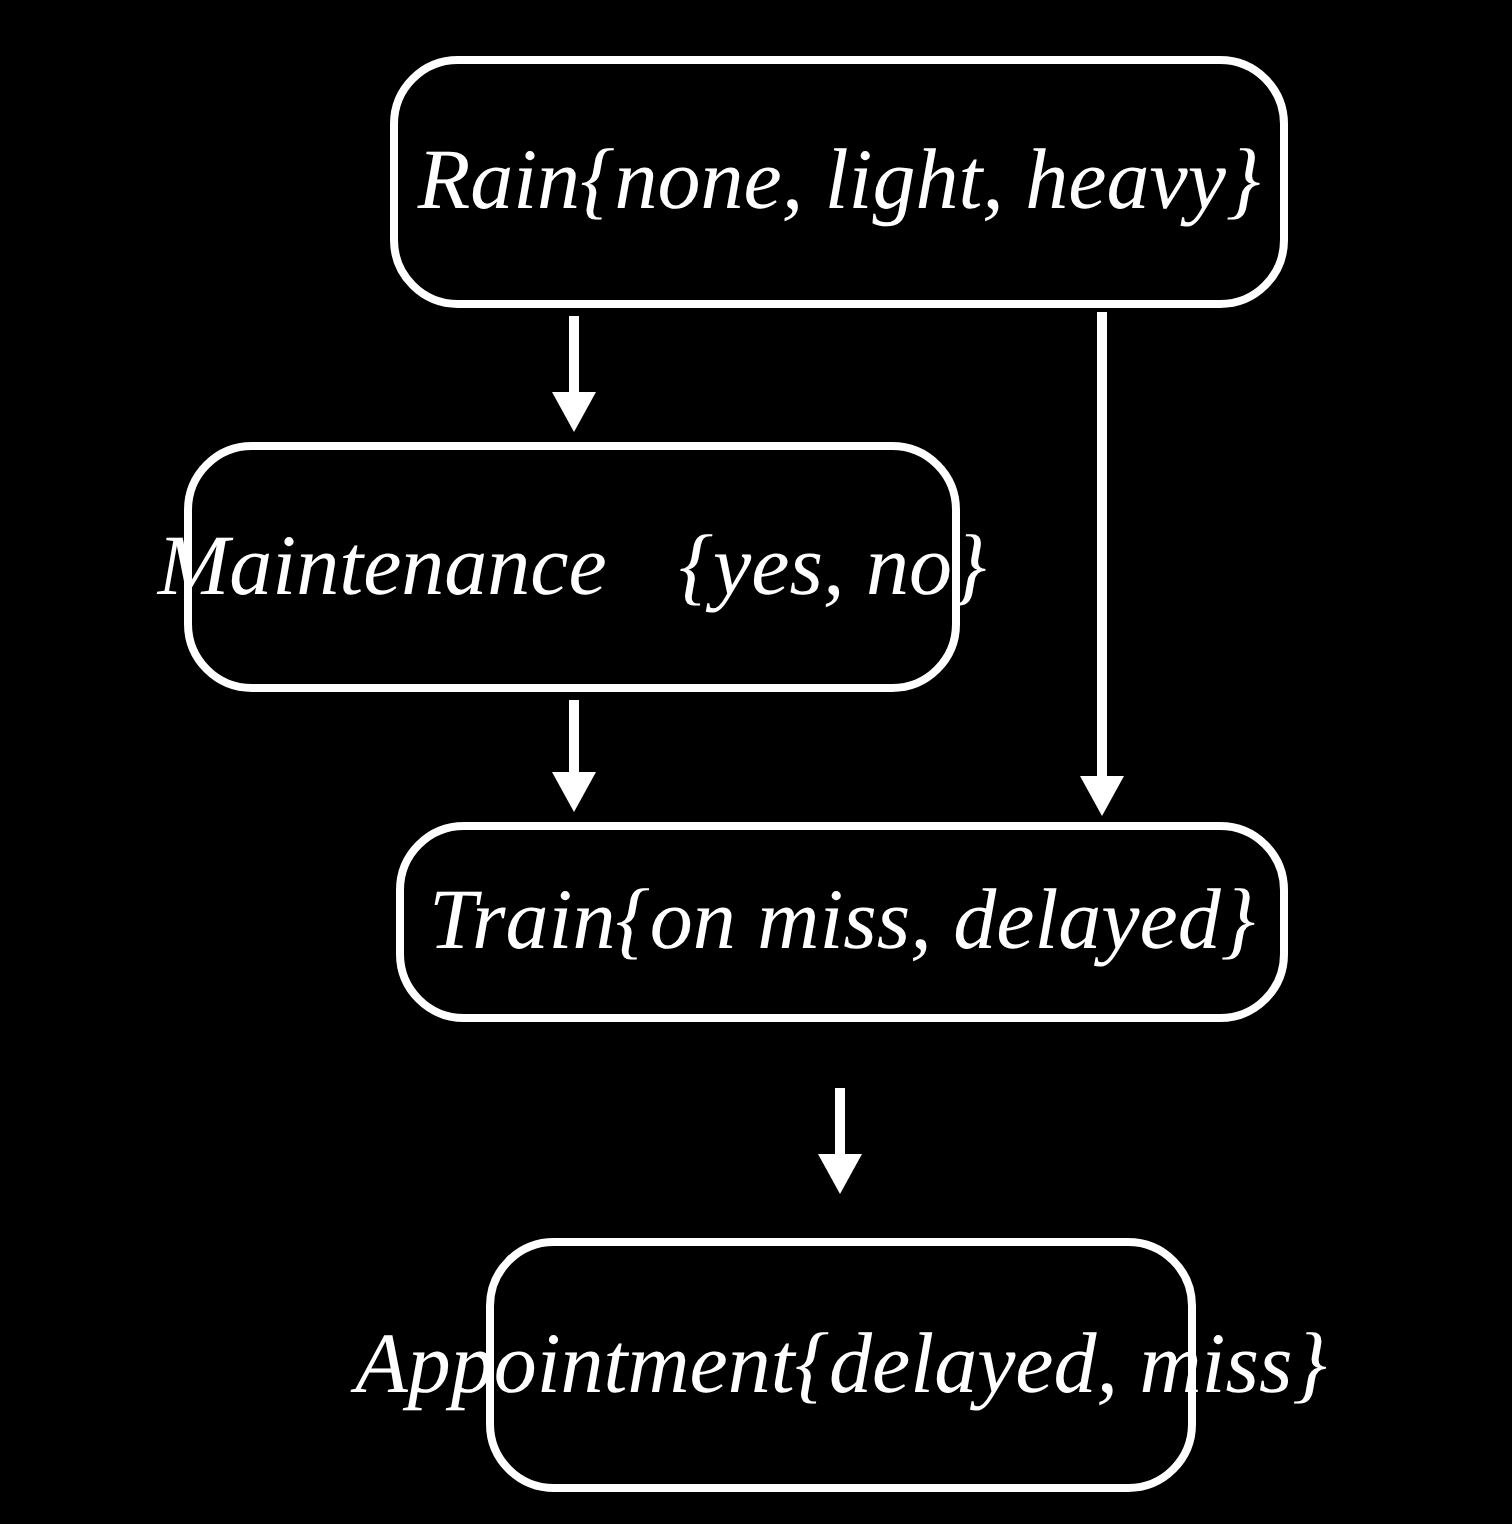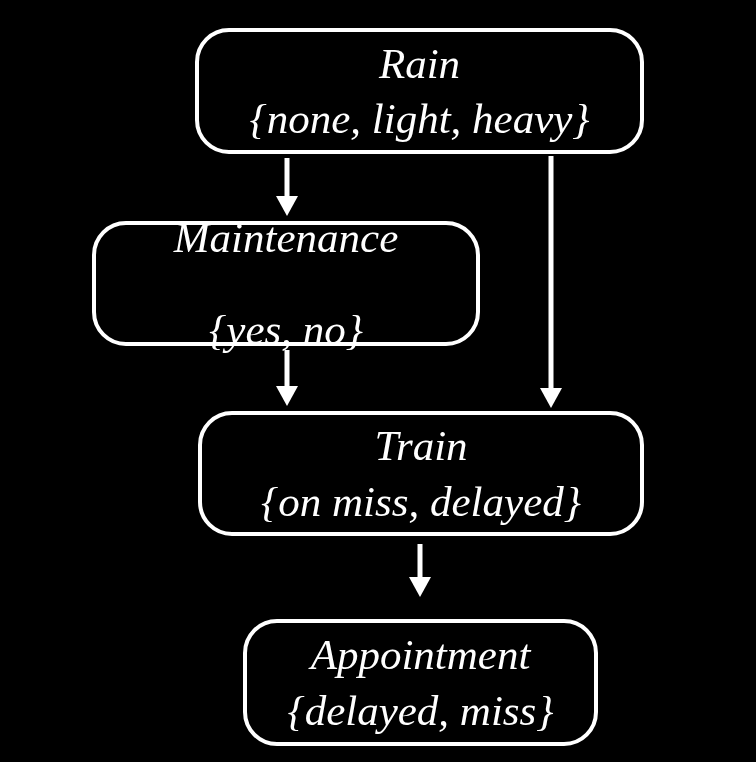--- a/index.html
+++ b/index.html
@@ -16,35 +16,34 @@
     font-family: "Liberation Serif", "DejaVu Serif", serif;
   }
   .node {
     position: absolute;
     box-sizing: border-box;
     border: 4px solid #ffffff;
     border-radius: 34px;
     background: #000000;
     color: #ffffff;
     display: flex;
-    flex-direction: column;
     align-items: center;
     justify-content: center;
     text-align: center;
     font-style: italic;
     font-size: 43px;
     line-height: 1.28;
     white-space: nowrap;
   }
   .node .node-label { display: block; }
   .node .node-domain { display: block; text-align: right; }
 
   #node-rain        { left: 195px; top: 28px;  width: 449px; height: 126px; }
   #node-maintenance { left: 92px;  top: 221px; width: 388px; height: 125px; gap: 36px; }
-  #node-train       { left: 198px; top: 411px; width: 446px; height: 125px; }
+  #node-train       { left: 198px; top: 411px; width: 446px; height: 100px; }
   #node-appointment { left: 243px; top: 619px; width: 355px; height: 127px; }
 
   .edges-layer {
     position: absolute;
     left: 0; top: 0;
     width: 756px;
     height: 762px;
     pointer-events: none;
   }
   .edge-shaft { stroke: #ffffff; stroke-width: 5; }

